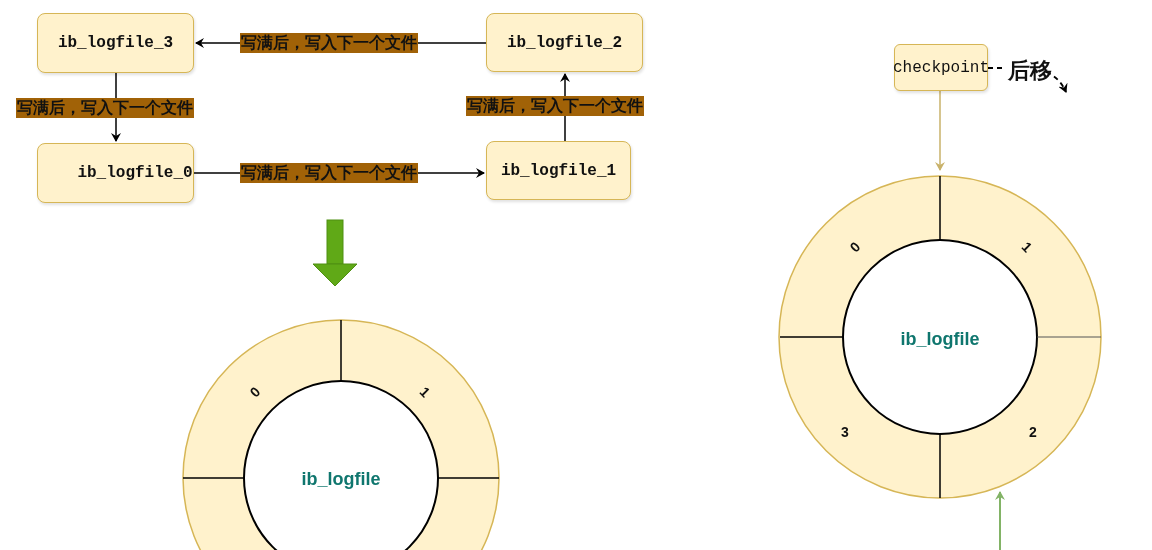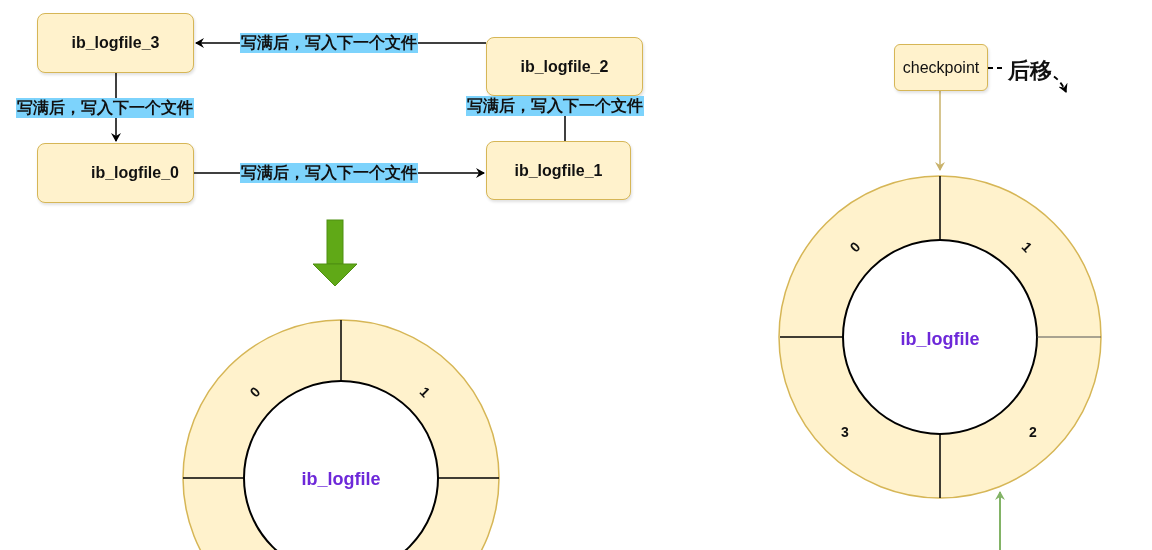--- a/index.html
+++ b/index.html
@@ -2,28 +2,28 @@
 <html><head>
 <meta charset="utf-8">
 <style>
   html, body { margin:0; padding:0; background:#ffffff; }
   body { width:1152px; height:550px; overflow:hidden; position:relative;
          font-family:"DejaVu Sans", "Liberation Sans", sans-serif; }
   #canvas { position:absolute; left:0; top:0; width:1152px; height:550px; }
   .box { position:absolute; background:#fff2cc; border:1.5px solid #d6b656;
          border-radius:8px; box-sizing:border-box; display:flex;
          align-items:center; justify-content:center;
-         font-family:Liberation Sans, sans-serif; font-weight:bold;
+         font-family:Liberation Mono, monospace; font-weight:bold;
          font-size:16px; color:#111; box-shadow:1px 2px 3px rgba(0,0,0,0.12); }
   .cp-box { font-weight:normal; font-size:16px; border-radius:6px; }
-  .label { position:absolute; background:#7dd3fc; font-weight:bold;
+  .label { position:absolute; background:#a16207; font-weight:bold;
            font-size:16px; color:#111; white-space:nowrap; line-height:20px;
            font-family:"DejaVu Sans", sans-serif; padding:0 1px; }
   .ring-text { position:absolute; font-family:"Liberation Sans", sans-serif;
-               font-weight:bold; font-size:18px; color:#6d28d9;
+               font-weight:bold; font-size:18px; color:#0f766e;
                transform:translate(-50%,-50%); white-space:nowrap; }
   .seg { position:absolute; font-family:"Liberation Sans", sans-serif;
          font-weight:bold; font-size:14px; color:#111;
          transform:translate(-50%,-50%); }
   .cp-move { position:absolute; font-weight:bold; font-size:22px; color:#111;
              font-family:"DejaVu Sans", sans-serif; white-space:nowrap; }
 </style>
 </head>
 <body>
 
@@ -72,21 +72,21 @@
     <line x1="940" y1="91" x2="940" y2="170" stroke="#c9b26a" stroke-width="1.5" marker-end="url(#ahy)"></line>
     <line x1="988" y1="68" x2="1005" y2="68" stroke="#000" stroke-width="1.8" stroke-dasharray="5,4"></line>
     <path d="M1046,72 Q1060,78 1066,92" fill="none" stroke="#000" stroke-width="1.8" stroke-dasharray="5,4" marker-end="url(#ah)"></path>
 
     <line x1="1000" y1="552" x2="1000" y2="492" stroke="#82b366" stroke-width="2" marker-end="url(#ahg)"></line>
   </svg>
 
   <div class="box" style="left:37px;top:13px;width:157px;height:60px;">
     <span>ib_logfile_3</span>
   </div>
-  <div class="box" style="left:486px;top:13px;width:157px;height:59px;margin-top:24px;">
+  <div class="box" style="left:486px;top:13px;width:157px;height:59px;">
     <span>ib_logfile_2</span>
   </div>
   <div class="box" style="left:37px;top:143px;width:157px;height:60px;padding-left:39px;">
     <span>ib_logfile_0</span>
   </div>
   <div class="box" style="left:486px;top:141px;width:145px;height:59px;">
     <span>ib_logfile_1</span>
   </div>
 
   <div class="label" style="left:240px;top:33px;">写满后，写入下一个文件</div>

